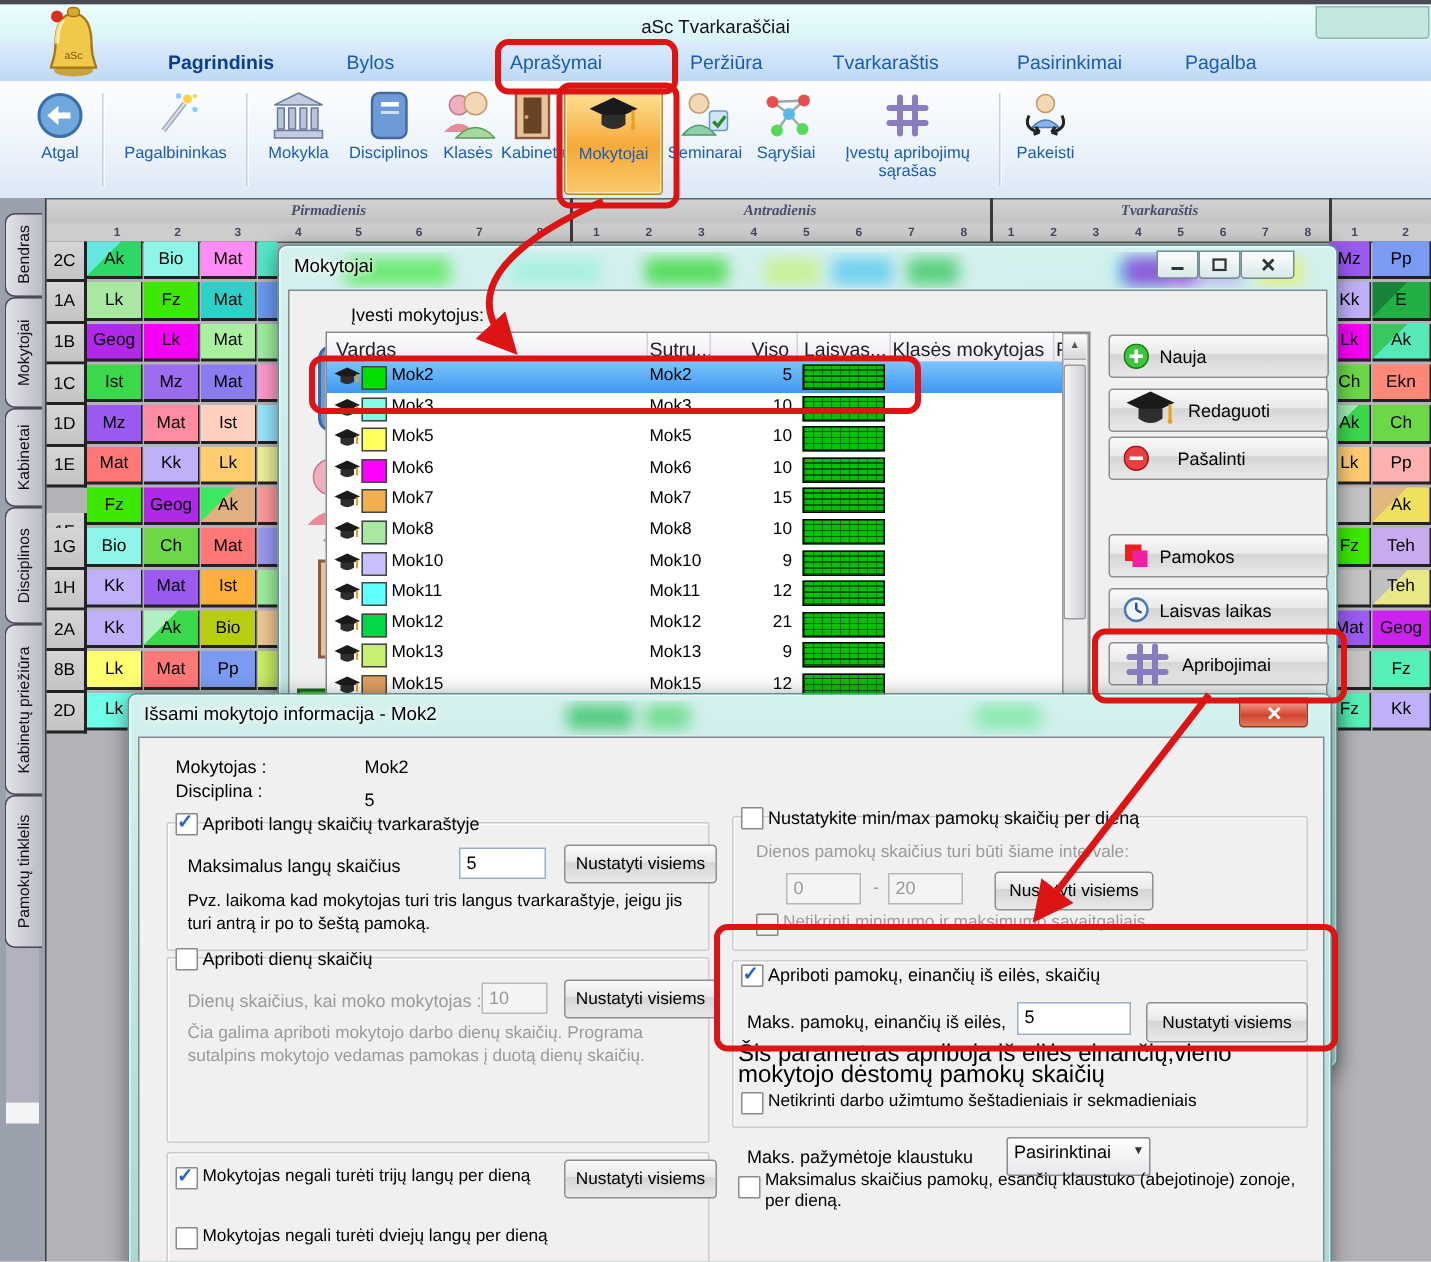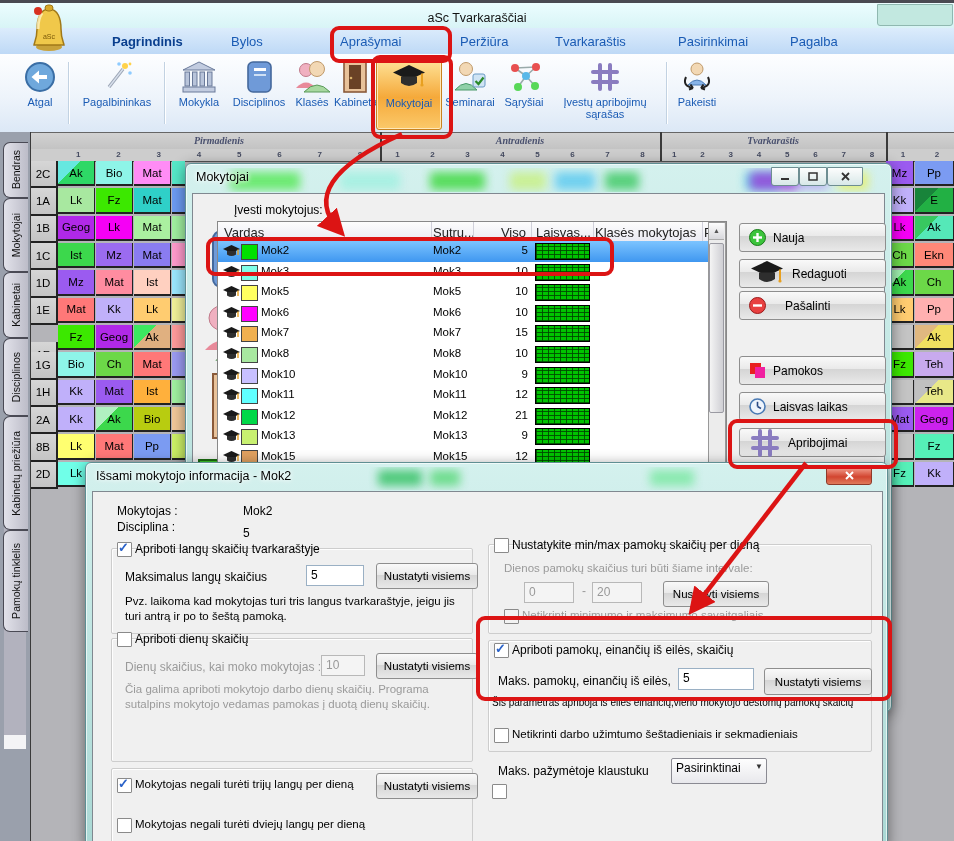--- a/index.html
+++ b/index.html
@@ -718,27 +718,28 @@
       <div class="wbtn ctr" style="left:570px;top:89px;width:104px;height:24px;font-size:11.5px;">Nustatyti visiems</div>
       <span class="cb dis" style="left:411px;top:117px;"></span>
       <div class="lbl gray" style="left:429px;top:117px;font-size:11.5px;">Netikrinti minimumo ir maksimumo savaitgaliais.</div>
 
       <div class="groupbox" style="left:395px;top:148px;width:382px;height:110px;"></div>
       <span class="cb checked" style="left:401px;top:151px;"></span>
       <div class="lbl" style="left:419px;top:151px;">Apriboti pamokų, einančių iš eilės, skaičių</div>
       <div class="lbl" style="left:405px;top:182px;">Maks. pamokų, einančių iš eilės,</div>
       <div class="fld" style="left:585px;top:176px;width:76px;height:22px;">5</div>
       <div class="wbtn ctr" style="left:671px;top:176px;width:106px;height:25px;font-size:11.5px;">Nustatyti visiems</div>
-      <div class="lbl" style="left:399px;top:204px;width:380px;font-size:10px;line-height:14px;">Šis parametras apriboja iš eilės einančių,vieno mokytojo dėstomų pamokų skaičių</div>
+      <div class="lbl" style="left:399px;top:204px;width:380px;font-size:16px;line-height:14px;">Šis parametras apriboja iš eilės einančių,vieno mokytojo dėstomų pamokų skaičių</div>
       <span class="cb" style="left:401px;top:236px;"></span>
       <div class="lbl" style="left:419px;top:236px;font-size:11.5px;">Netikrinti darbo užimtumo šeštadieniais ir sekmadieniais</div>
 
       <div class="lbl" style="left:405px;top:272px;">Maks. pažymėtoje klaustuku</div>
       <div class="combo" style="left:578px;top:266px;width:86px;height:20px;padding:2px 4px;"><span>Pasirinktinai</span><span class="arr">▼</span></div>
       <span class="cb" style="left:399px;top:292px;"></span>
+      <div class="lbl" style="left:417px;top:288px;width:360px;font-size:11.5px;line-height:14px;">Maksimalus skaičius pamokų, esančių klaustuko (abejotinoje) zonoje, per dieną.</div>
     </div>
   </div>
 
   <div class="anno" style="left:330px;top:26px;width:114px;height:29px;z-index:40;"></div>
   <div class="anno" style="left:371px;top:55px;width:74px;height:76px;z-index:40;"></div>
   <div class="anno" style="left:206px;top:237px;width:400px;height:31px;z-index:40;"></div>
   <div class="anno" style="left:728px;top:419px;width:162px;height:42px;z-index:40;"></div>
   <div class="anno" style="left:476px;top:616px;width:408px;height:77px;z-index:40;"></div>
   <svg class="overlay" width="954" height="841" style="z-index:41;">
     <defs>

